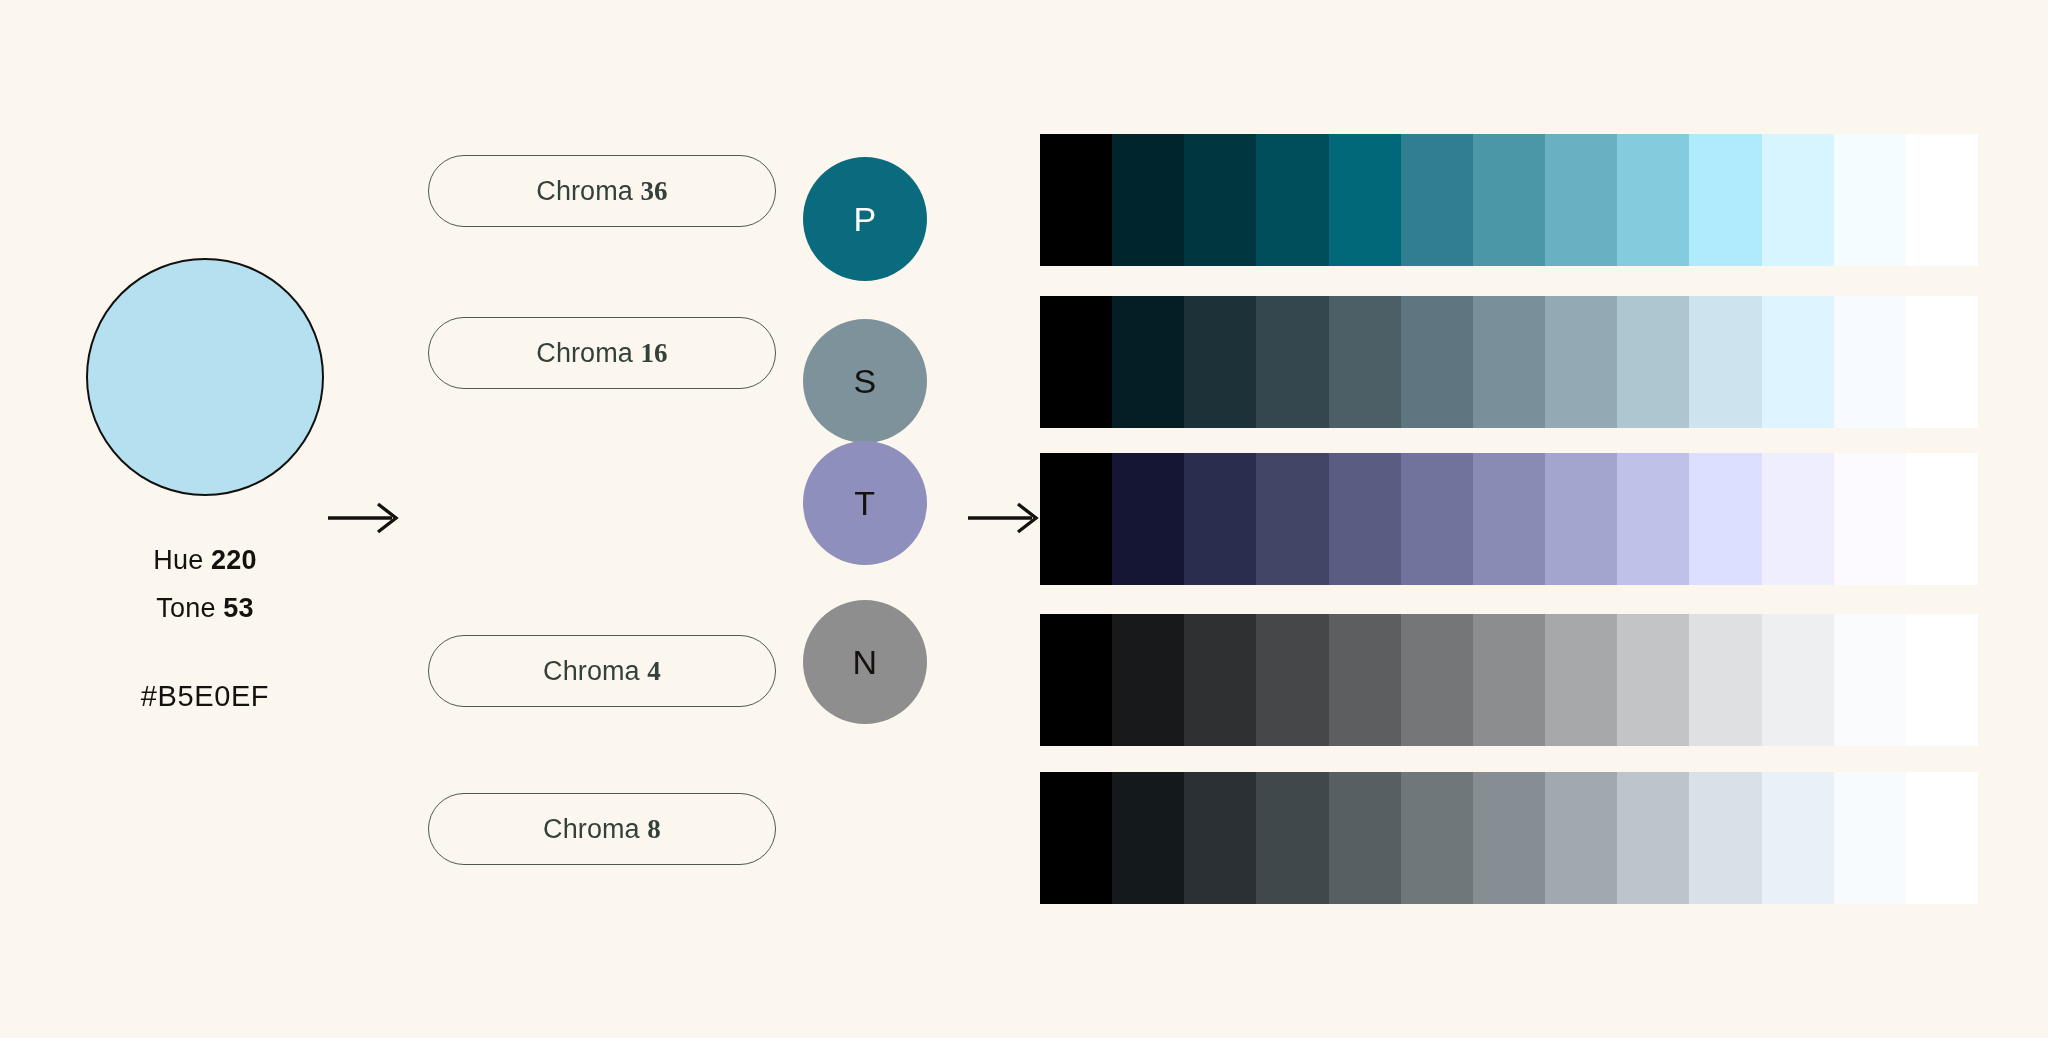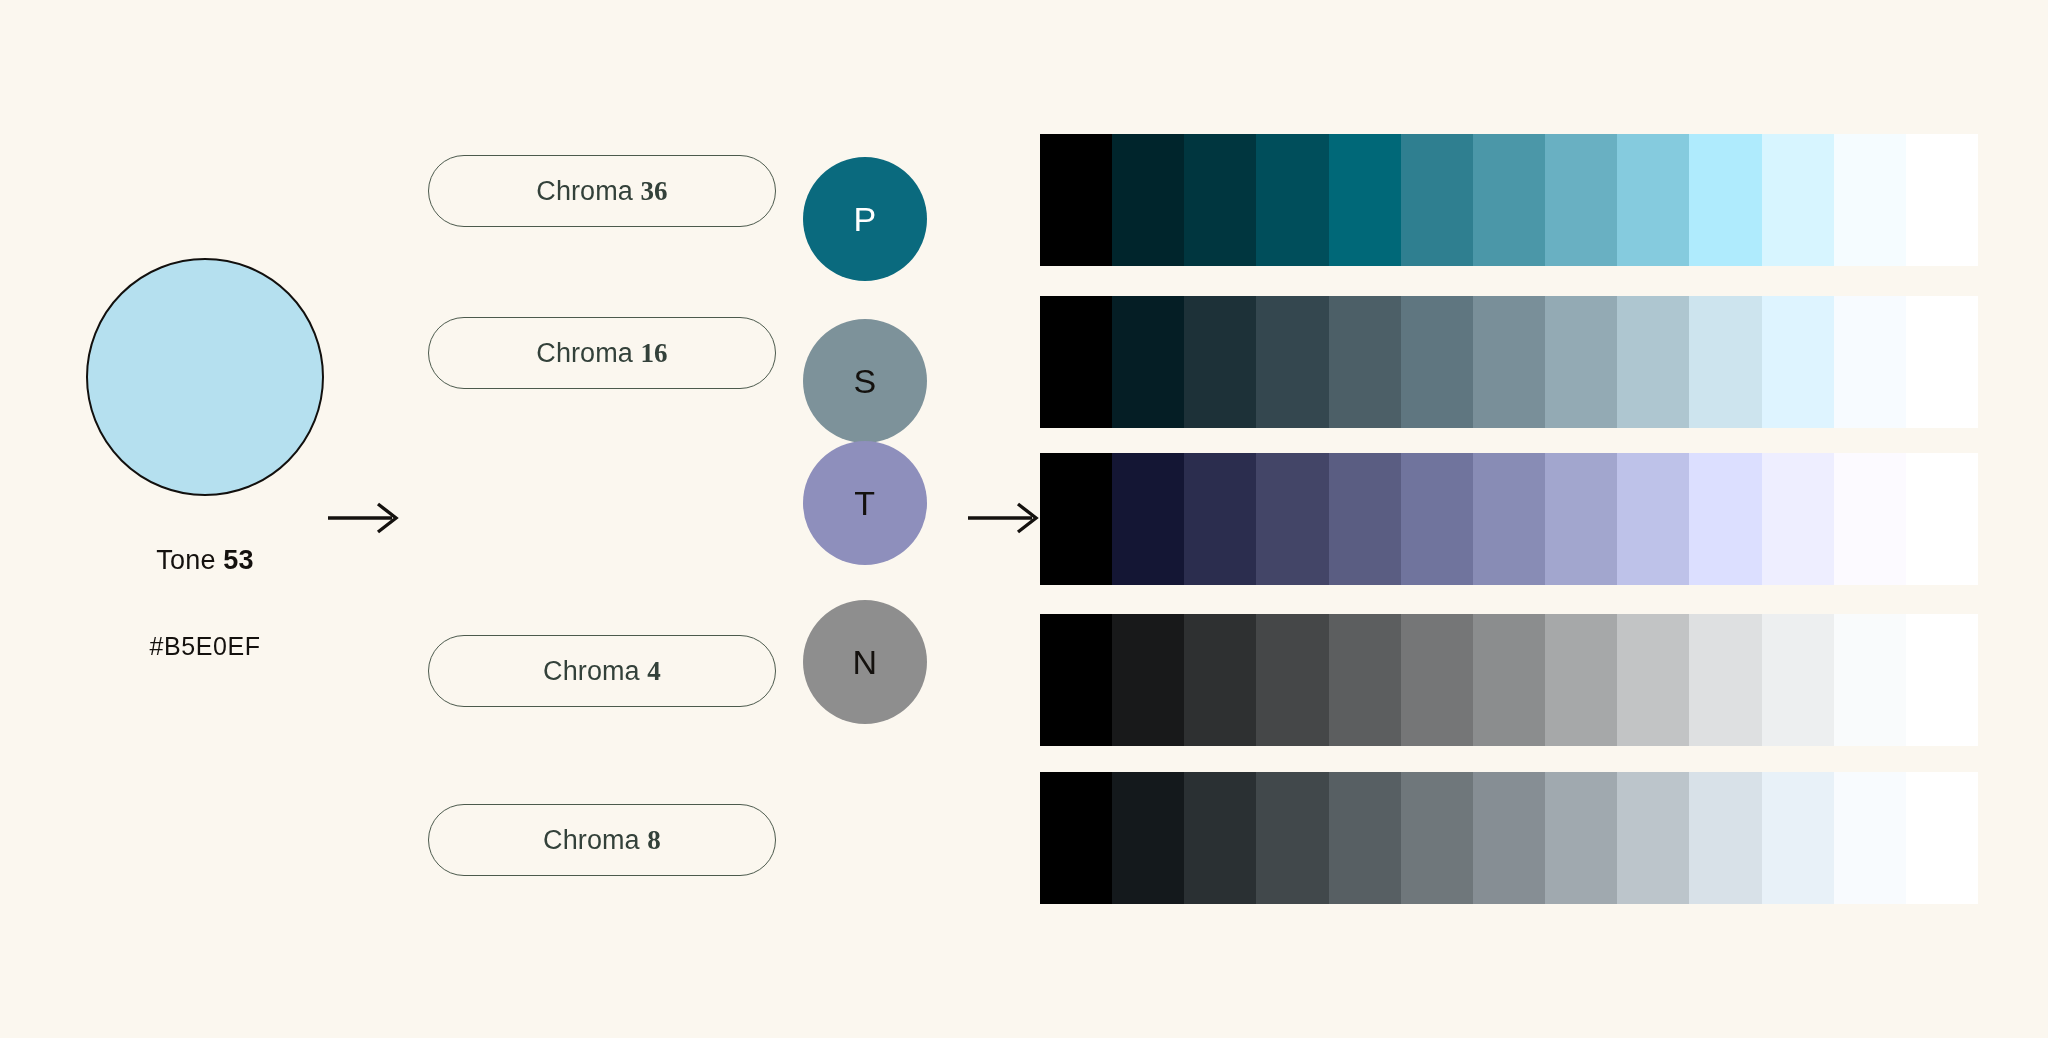--- a/index.html
+++ b/index.html
@@ -45,21 +45,21 @@
     font-size: 27px;
     color: #14110E;
     line-height: 48px;
     letter-spacing: 0.2px;
   }
   .spec-line .val {
     font-weight: 700;
   }
   .hex-line {
     margin-top: 48px;
-    font-size: 25px;
+    font-size: 29px;
     color: #14110E;
     letter-spacing: 0.6px;
   }
 
   
   .arrow {
     position: absolute;
     width: 76px;
     height: 40px;
     color: #14110E;
@@ -137,20 +137,24 @@
   }
 </style>
 </head>
 <body style="background: rgb(251, 247, 239);">
 
 <div id="stage">
 
   <div class="source-col">
     <div class="source-circle" style="background: rgb(181, 224, 239);"></div>
     <div class="source-specs">
+      <div class="spec-line">
+        <span>Hue</span>
+        <span class="val">220</span>
+      </div>
       <div class="spec-line">
         <span>Tone</span>
         <span class="val">53</span>
       </div>
       <div class="hex-line">#B5E0EF</div>
     </div>
   </div>
 
   <div class="arrow" id="arrow-1">
     <svg width="76" height="40" viewBox="0 0 76 40" aria-hidden="true">
@@ -249,21 +253,21 @@
           <div class="swatch" title="T60 #8B8D8E" style="background: rgb(139, 141, 142);"></div>
           <div class="swatch" title="T70 #A6A8A9" style="background: rgb(166, 168, 169);"></div>
           <div class="swatch" title="T80 #C2C4C5" style="background: rgb(194, 196, 197);"></div>
           <div class="swatch" title="T90 #DEE0E1" style="background: rgb(222, 224, 225);"></div>
           <div class="swatch" title="T95 #EDEFF0" style="background: rgb(237, 239, 240);"></div>
           <div class="swatch" title="T98 #F9FBFC" style="background: rgb(249, 251, 252);"></div>
           <div class="swatch" title="T100 #FFFFFF" style="background: rgb(255, 255, 255);"></div>
         </div>
       </div>
       <div class="row" style="top: 772px;">
-        <div class="pill" style="top: 32px; text-align: center;">
+        <div class="pill" style="top: 21px; text-align: center;">
           <div class="pill-text"><span>Chroma </span><b>8</b><span></span></div>
         </div>
         <div class="strip">
           <div class="swatch" title="T0 #000000" style="background: rgb(0, 0, 0);"></div>
           <div class="swatch" title="T10 #14191C" style="background: rgb(20, 25, 28);"></div>
           <div class="swatch" title="T20 #2A3033" style="background: rgb(42, 48, 51);"></div>
           <div class="swatch" title="T30 #41484B" style="background: rgb(65, 72, 75);"></div>
           <div class="swatch" title="T40 #575F63" style="background: rgb(87, 95, 99);"></div>
           <div class="swatch" title="T50 #6F777B" style="background: rgb(111, 119, 123);"></div>
           <div class="swatch" title="T60 #868E94" style="background: rgb(134, 142, 148);"></div>

